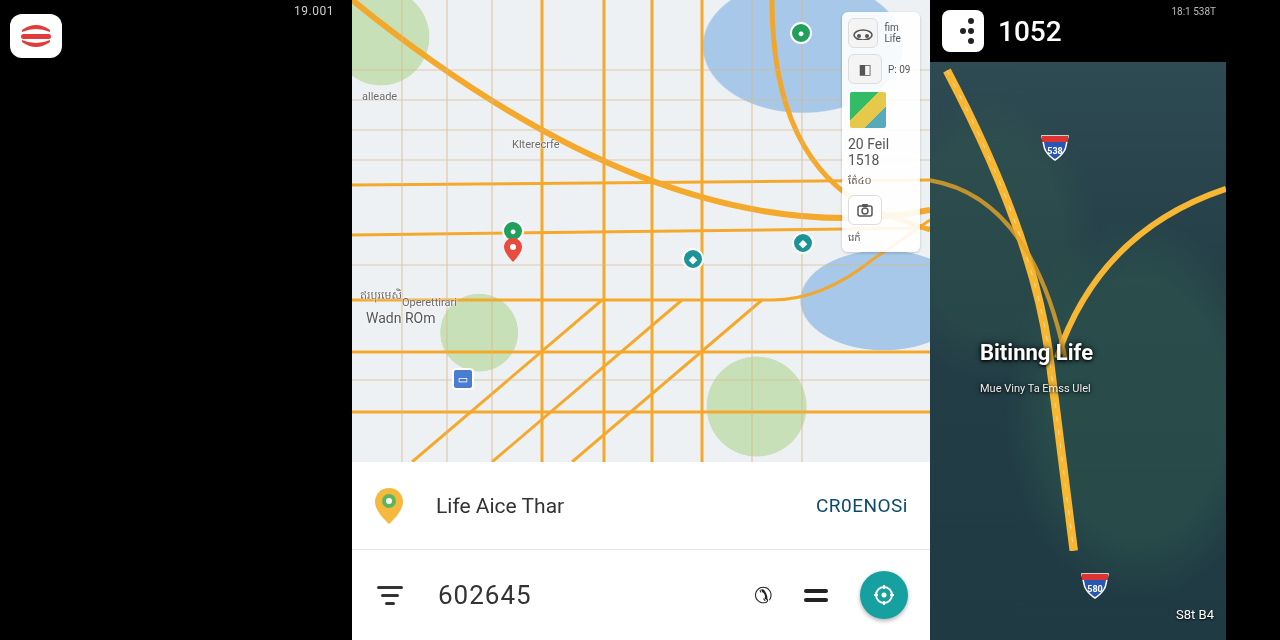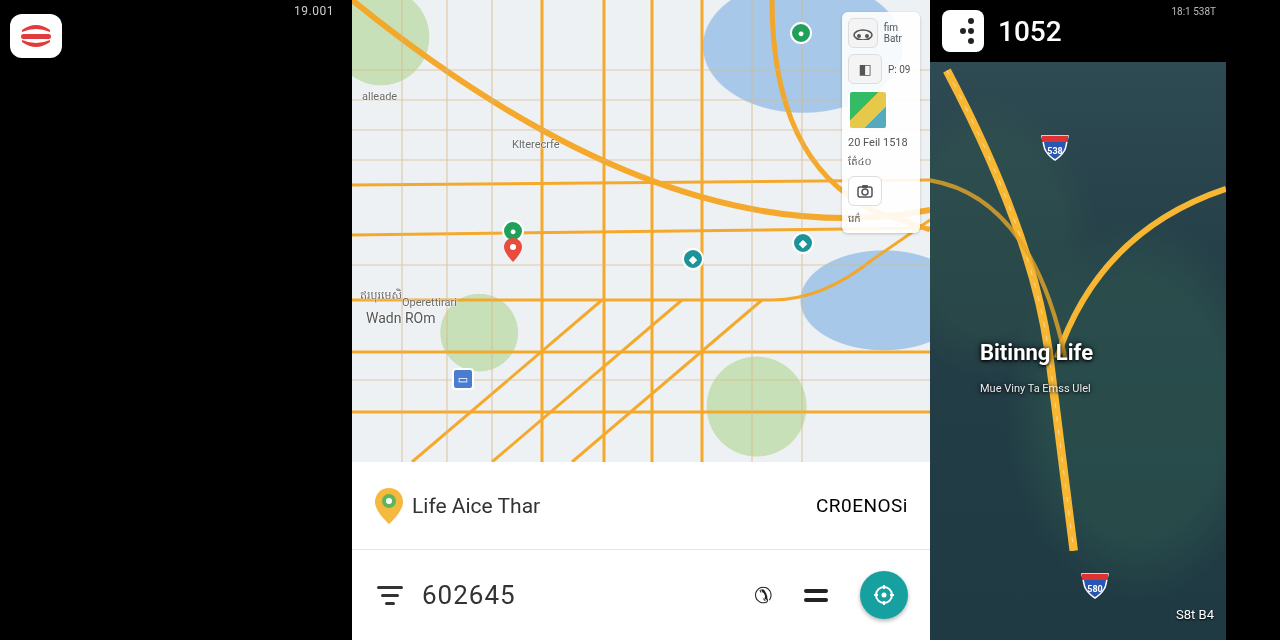--- a/index.html
+++ b/index.html
@@ -88,28 +88,28 @@
 
   
   .bottom-sheet {
     position:absolute; left:0; right:0; top:462px; bottom:0; background:#fff;
     display:flex; flex-direction:column;
   }
   .bs-row1 {
     height: 88px; display:flex; align-items:center; padding:0 22px;
     border-bottom:1px solid #e4e4e4; justify-content:space-between;
   }
-  .bs-row1 .left-group { display:flex; align-items:center; gap:8px; }
+  .bs-row1 .left-group { display:flex; align-items:center; gap:32px; }
   .place-icon { width:30px;height:36px; position:relative; }
   .place-icon svg{width:100%;height:100%;}
   .place-name { font-size:21px; color:#333; }
-  .place-action { font-size:19px; color:#000000; letter-spacing:.5px; }
+  .place-action { font-size:19px; color:#0c4a6e; letter-spacing:.5px; }
 
   .bs-row2 {
-    flex:1; display:flex; align-items:center; padding:0 22px; gap:16px;
+    flex:1; display:flex; align-items:center; padding:0 22px; gap:32px;
   }
   .filter-icon { width:32px;height:28px; display:flex;flex-direction:column;gap:5px;align-items:center;justify-content:center;}
   .filter-icon span{display:block;height:3px;background:#333;border-radius:2px;}
   .filter-icon span:nth-child(1){width:26px;}
   .filter-icon span:nth-child(2){width:18px;}
   .filter-icon span:nth-child(3){width:10px;}
   .code-value { font-size:26px; color:#333; letter-spacing:1px; }
   .bs-right-icons { margin-left:auto; display:flex; align-items:center; gap:32px; }
   .phone-glyph { font-size:22px; color:#222; transform:scaleX(-1);}
   .eq-icon { width:24px; display:flex;flex-direction:column;gap:5px;}
@@ -235,30 +235,30 @@
 
     <div class="map-toolbar">
       <div class="tb-row">
         <div class="tb-btn">
           <svg width="20" height="14" viewBox="0 0 20 14">
               <ellipse cx="10" cy="9" rx="9" ry="5" fill="none" stroke="#555" stroke-width="1.6"></ellipse>
               <circle cx="6" cy="10" r="2" fill="#555"></circle>
               <circle cx="14" cy="10" r="2" fill="#555"></circle>
             </svg>
         </div>
-        <span class="tb-label">fim Batr</span>
+        <span class="tb-label">fim Life</span>
       </div>
       <div class="tb-row">
         <div class="tb-btn">◧</div>
         <span class="tb-label">P: 09</span>
       </div>
       <div class="tb-row">
         <div class="map-thumb"></div>
       </div>
-      <span class="tb-label" style="font-size:11px">20 Feil 1518</span>
+      <span class="tb-label" style="font-size:14px">20 Feil 1518</span>
       <span class="tb-label">ត៌ែ៤០</span>
       <div class="tb-poi">
         <svg width="18" height="18" viewBox="0 0 18 18">
             <rect x="2" y="5" width="14" height="10" rx="2" fill="none" stroke="#555" stroke-width="1.5"></rect>
             <circle cx="9" cy="10" r="3" fill="none" stroke="#555" stroke-width="1.5"></circle>
             <rect x="6" y="3" width="6" height="3" rx="1" fill="#555"></rect>
           </svg>
       </div>
       <span class="tb-label">រេក៌</span>
     </div>

